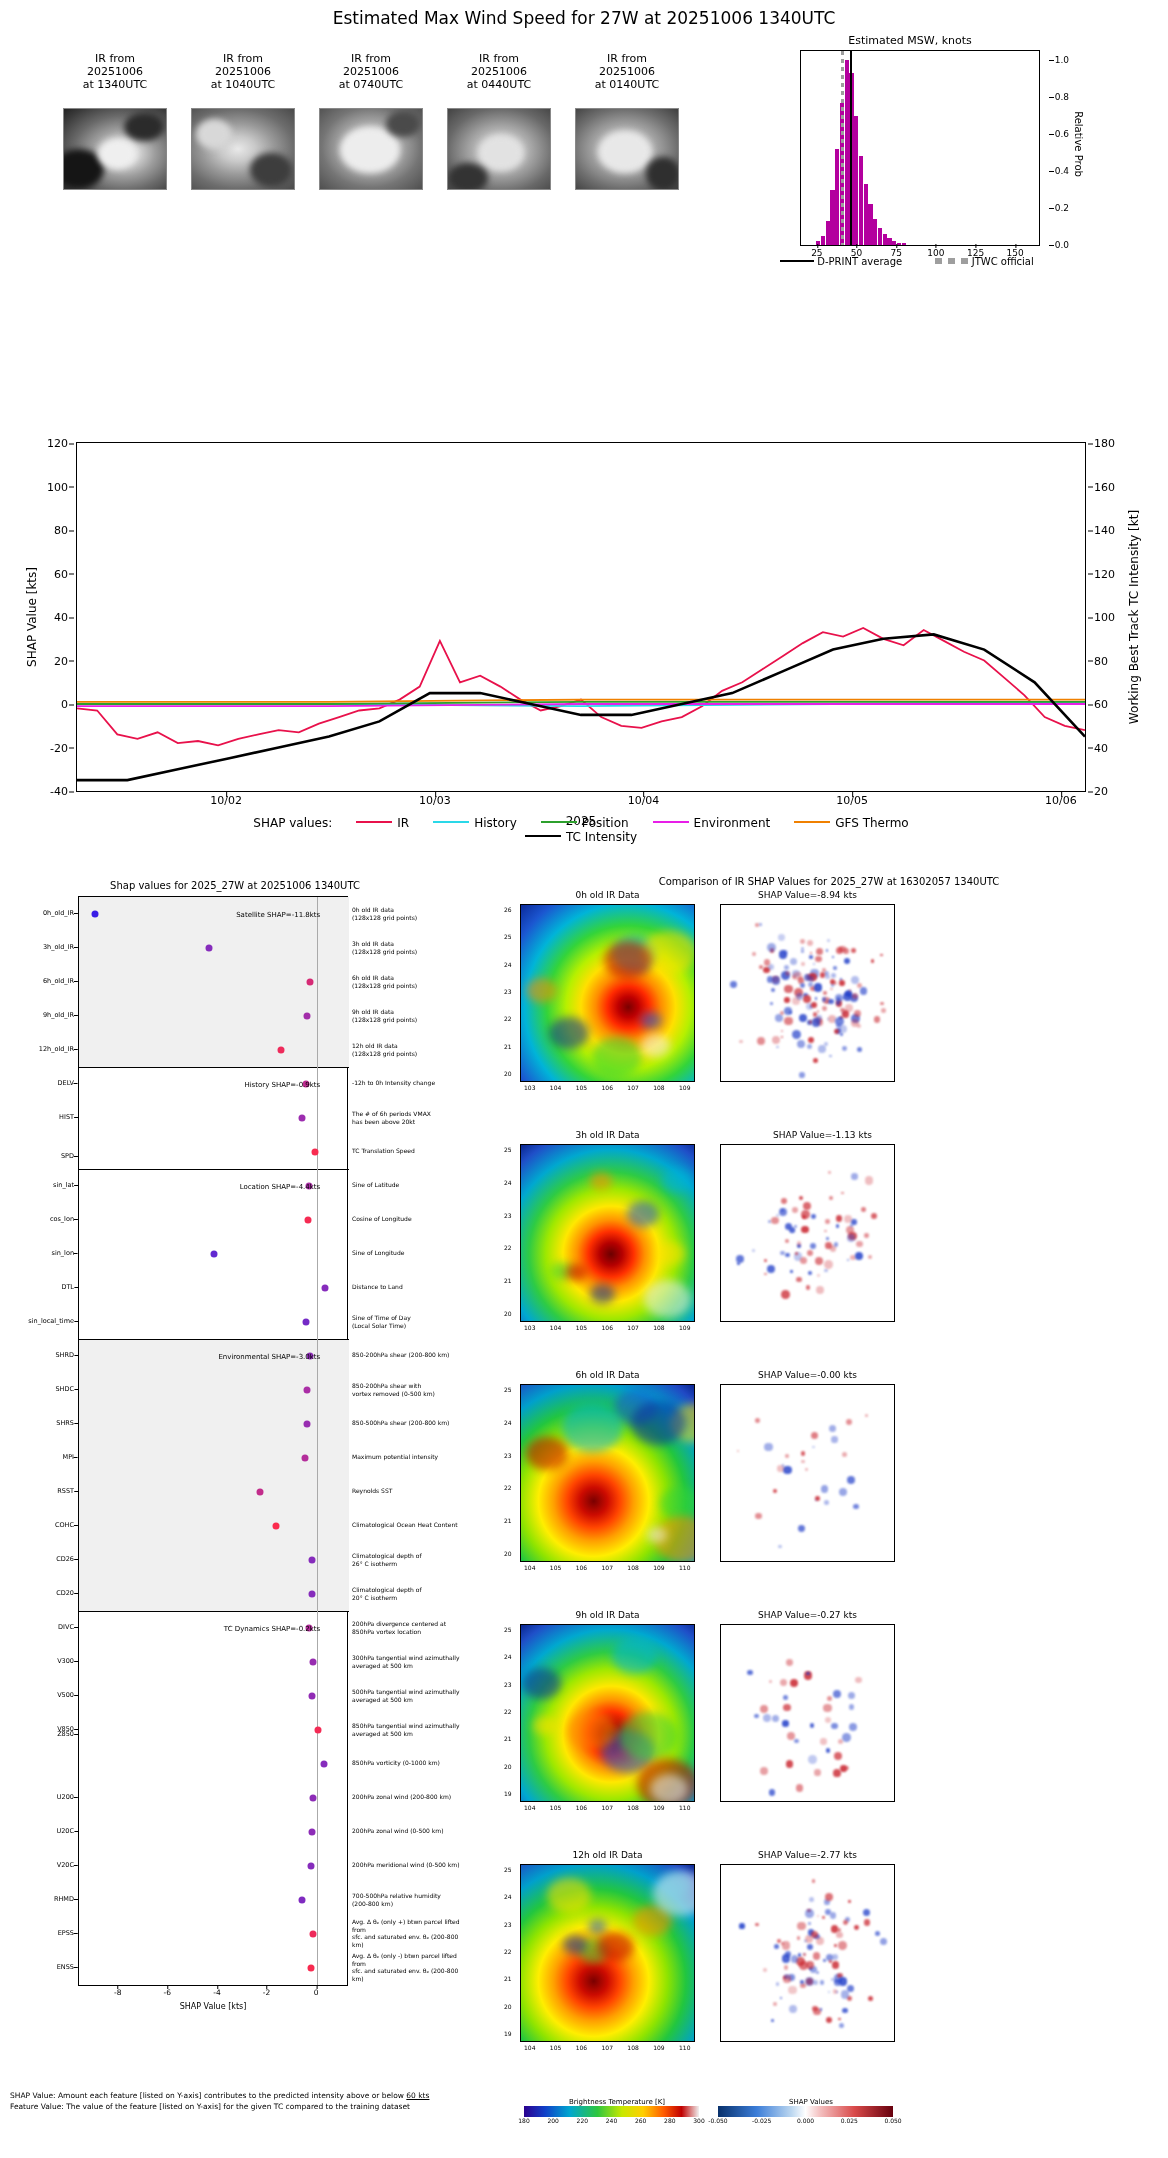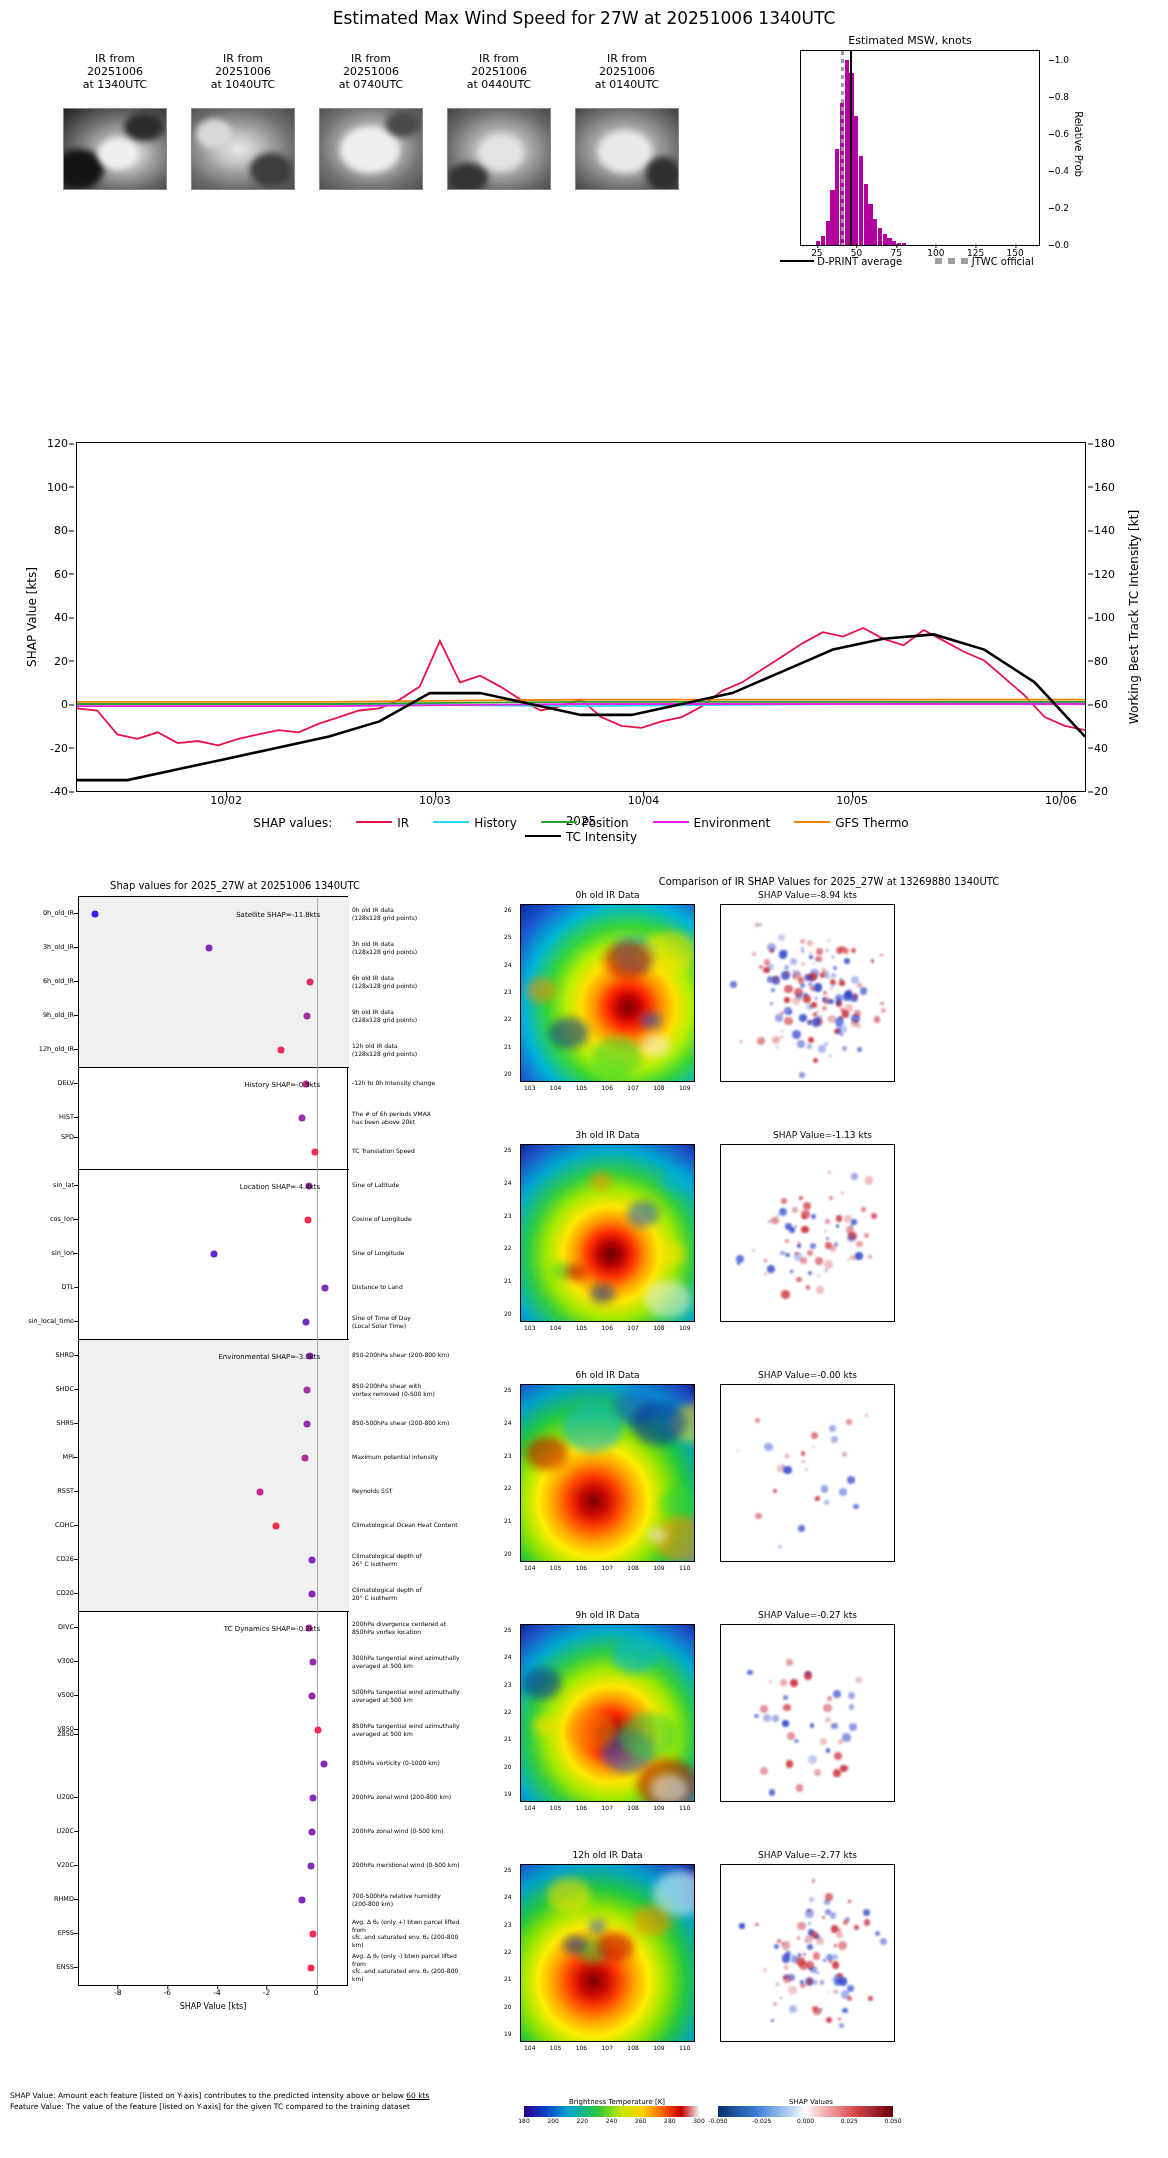--- a/index.html
+++ b/index.html
@@ -392,21 +392,21 @@
       </div>
       <div class="ylab" style="top: 203px;">DELV<span class="tick"></span></div>
       <div class="rlab" style="top: 203px;">
         <div>-12h to 0h Intensity change</div>
       </div>
       <div class="ylab" style="top: 237px;">HIST<span class="tick"></span></div>
       <div class="rlab" style="top: 237px;">
         <div>The # of 6h periods VMAX</div>
         <div>has been above 20kt</div>
       </div>
-      <div class="ylab" style="top: 257px;">SPD<span class="tick"></span></div>
+      <div class="ylab" style="top: 276px;">SPD<span class="tick"></span></div>
       <div class="rlab" style="top: 271px;">
         <div>TC Translation Speed</div>
       </div>
       <div class="ylab" style="top: 305px;">sin_lat<span class="tick"></span></div>
       <div class="rlab" style="top: 305px;">
         <div>Sine of Latitude</div>
       </div>
       <div class="ylab" style="top: 339px;">cos_lon<span class="tick"></span></div>
       <div class="rlab" style="top: 339px;">
         <div>Cosine of Longitude</div>
@@ -518,21 +518,21 @@
     </div>
 
   <div id="footnotes">
     <div>
       <span>SHAP Value: Amount each feature [listed on Y-axis] contributes to the predicted intensity above or below </span><span class="ul">60 kts</span>
     </div>
     <div>Feature Value: The value of the feature [listed on Y-axis] for the given TC compared to the training dataset</div>
   </div>
 
   <div id="cmp-panel">
-    <div id="cmp-title">Comparison of IR SHAP Values for 2025_27W at 13269880 1340UTC</div>
+    <div id="cmp-title">Comparison of IR SHAP Values for 2025_27W at 16302057 1340UTC</div>
   <div class="cmp-row" style="top: 14px;">
         <div class="cmp-cell-title" style="position: absolute; left: 30px; top: 0px; width: 175px;">0h old IR Data</div>
         <div class="ir-panel" style="left: 30px; top: 14px;">
           <div class="irbg"></div>
           <div class="blob" style="width: 21.6231px; height: 17.2985px; left: 118.899px; top: 106.962px; background: rgb(27, 86, 208); opacity: 0.55;"></div>
           <div class="blob" style="width: 45.4259px; height: 36.3407px; left: 90.8449px; top: 30.182px; background: rgb(0, 180, 216); opacity: 0.55;"></div>
           <div class="blob" style="width: 49.9555px; height: 39.9644px; left: 70.7774px; top: 132.221px; background: rgb(51, 212, 58); opacity: 0.55;"></div>
           <div class="blob" style="width: 54.3786px; height: 43.5029px; left: 121.196px; top: 25.5793px; background: rgb(255, 224, 0); opacity: 0.55;"></div>
           <div class="blob" style="width: 31.8619px; height: 25.4895px; left: 4.60069px; top: 72.7572px; background: rgb(255, 140, 0); opacity: 0.55;"></div>
           <div class="blob" style="width: 47.5721px; height: 38.0577px; left: 83.4915px; top: 36.2545px; background: rgb(192, 0, 0); opacity: 0.55;"></div>

